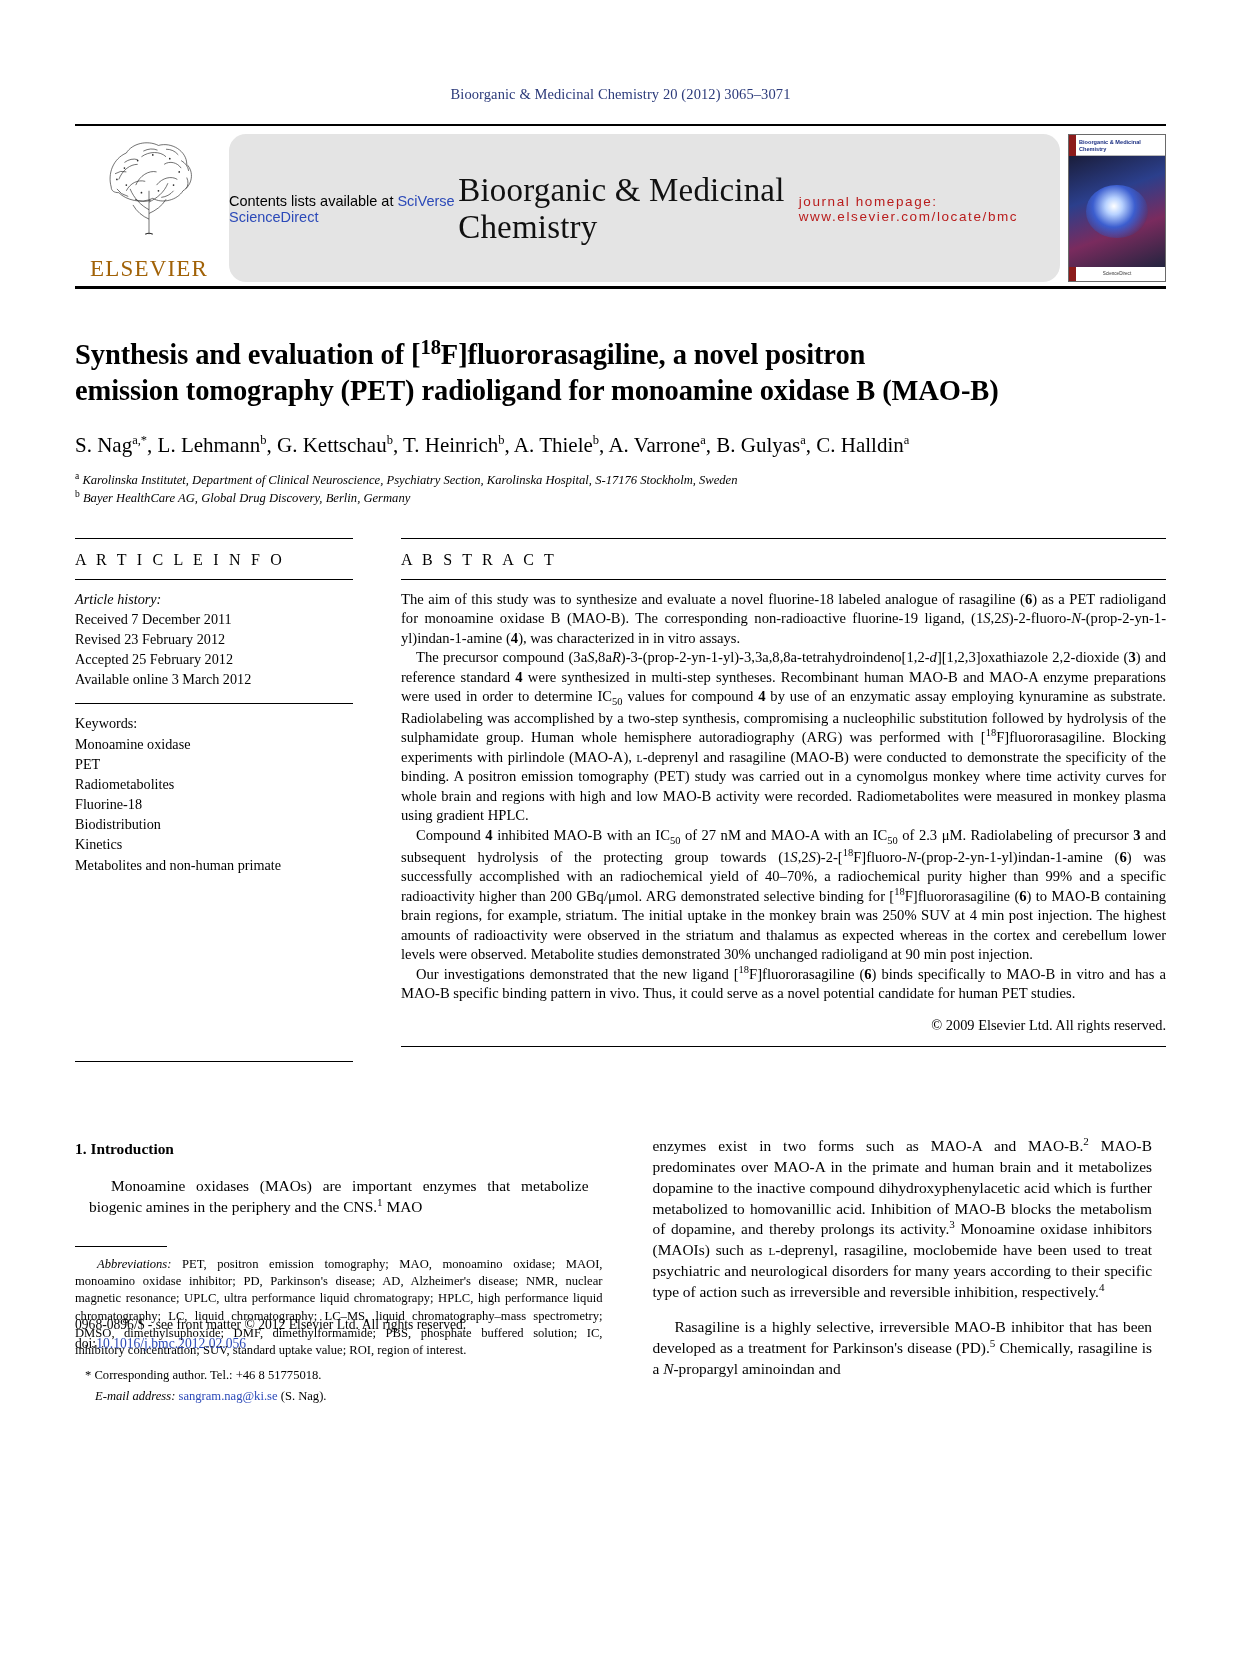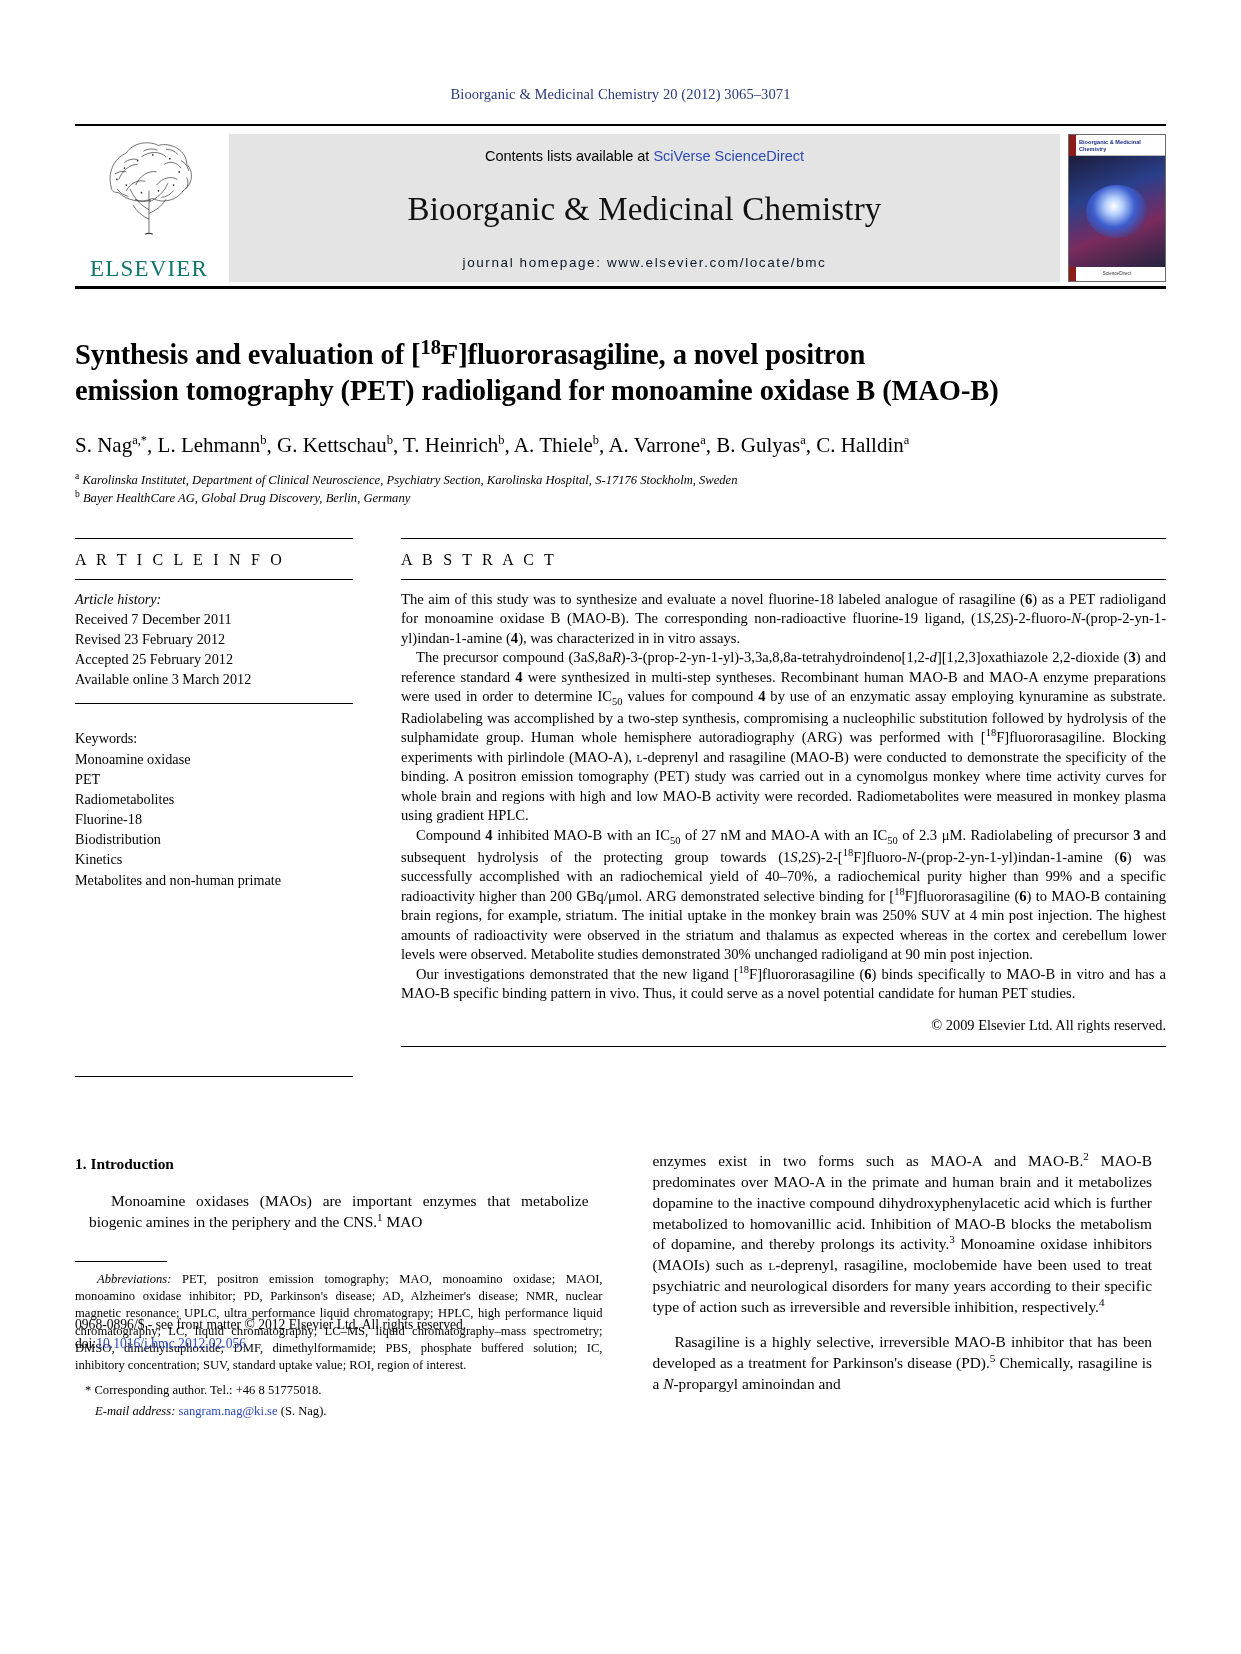--- a/index.html
+++ b/index.html
@@ -50,53 +50,54 @@
     flex-direction: column;
     align-items: center;
     justify-content: flex-start;
     padding-top: 2px;
   }
   .tree-svg { display:block; }
   .elsevier-word {
     font-family: "Liberation Serif", serif;
     font-size: 23px;
     letter-spacing: 1.2px;
-    color: #0f766e;
+    color: #a16207;
     font-weight: 400;
     margin-top: 18px;
     text-align: right;
   }
   .journal-band {
     flex: 1 1 auto;
     background: #e4e4e4;
     margin-left: 6px;
     margin-right: 8px;
     display: flex;
-    flex-direction: column;
+    flex-direction: row;
     align-items: center;
     justify-content: space-between;
     padding: 14px 0 12px 0;
+    border-radius: 17px;
   }
   .contents-line {
     font-family: "Liberation Sans", sans-serif;
     font-size: 14.5px;
     color: #000;
   }
   .contents-line .sd-link { color: #2b49b8; }
   .journal-name {
     font-family: "Liberation Serif", serif;
     font-size: 33px;
     color: #111;
     letter-spacing: 0.2px;
   }
   .homepage-line {
     font-family: "Liberation Sans", sans-serif;
     font-size: 13.5px;
     letter-spacing: 1.6px;
-    color: #0f172a;
+    color: #b91c1c;
   }
   .cover-thumb {
     width: 98px;
     flex: 0 0 98px;
     border: 1px solid #6a6a6a;
     background: #fdfdfd;
     display: flex;
     flex-direction: column;
     overflow: hidden;
     position: relative;
@@ -194,21 +195,21 @@
     font-size: 16px;
     letter-spacing: 3.2px;
     font-weight: 400;
     padding-top: 12px;
     border-top: 1px solid #000;
     padding-bottom: 10px;
   }
   .thin-rule { border-top: 1px solid #000; }
   .block { padding-top: 9px; font-size: 14.2px; line-height: 1.42; }
   .block .lbl { font-style: italic; }
-  .keywords-block { margin-top: 14px; padding-top: 24px; border-top: 1px solid #000; font-size: 14.2px; line-height: 1.42; }
+  .keywords-block { margin-top: 14px; padding-top: 9px; border-top: 1px solid #000; font-size: 14.2px; line-height: 1.42; }
 
   .abs-body { padding-top: 10px; }
   .abs-body p {
     margin: 0;
     font-size: 14.6px;
     line-height: 1.335;
     text-align: justify;
     text-indent: 0;
   }
   .abs-body p + p { text-indent: 15px; }

